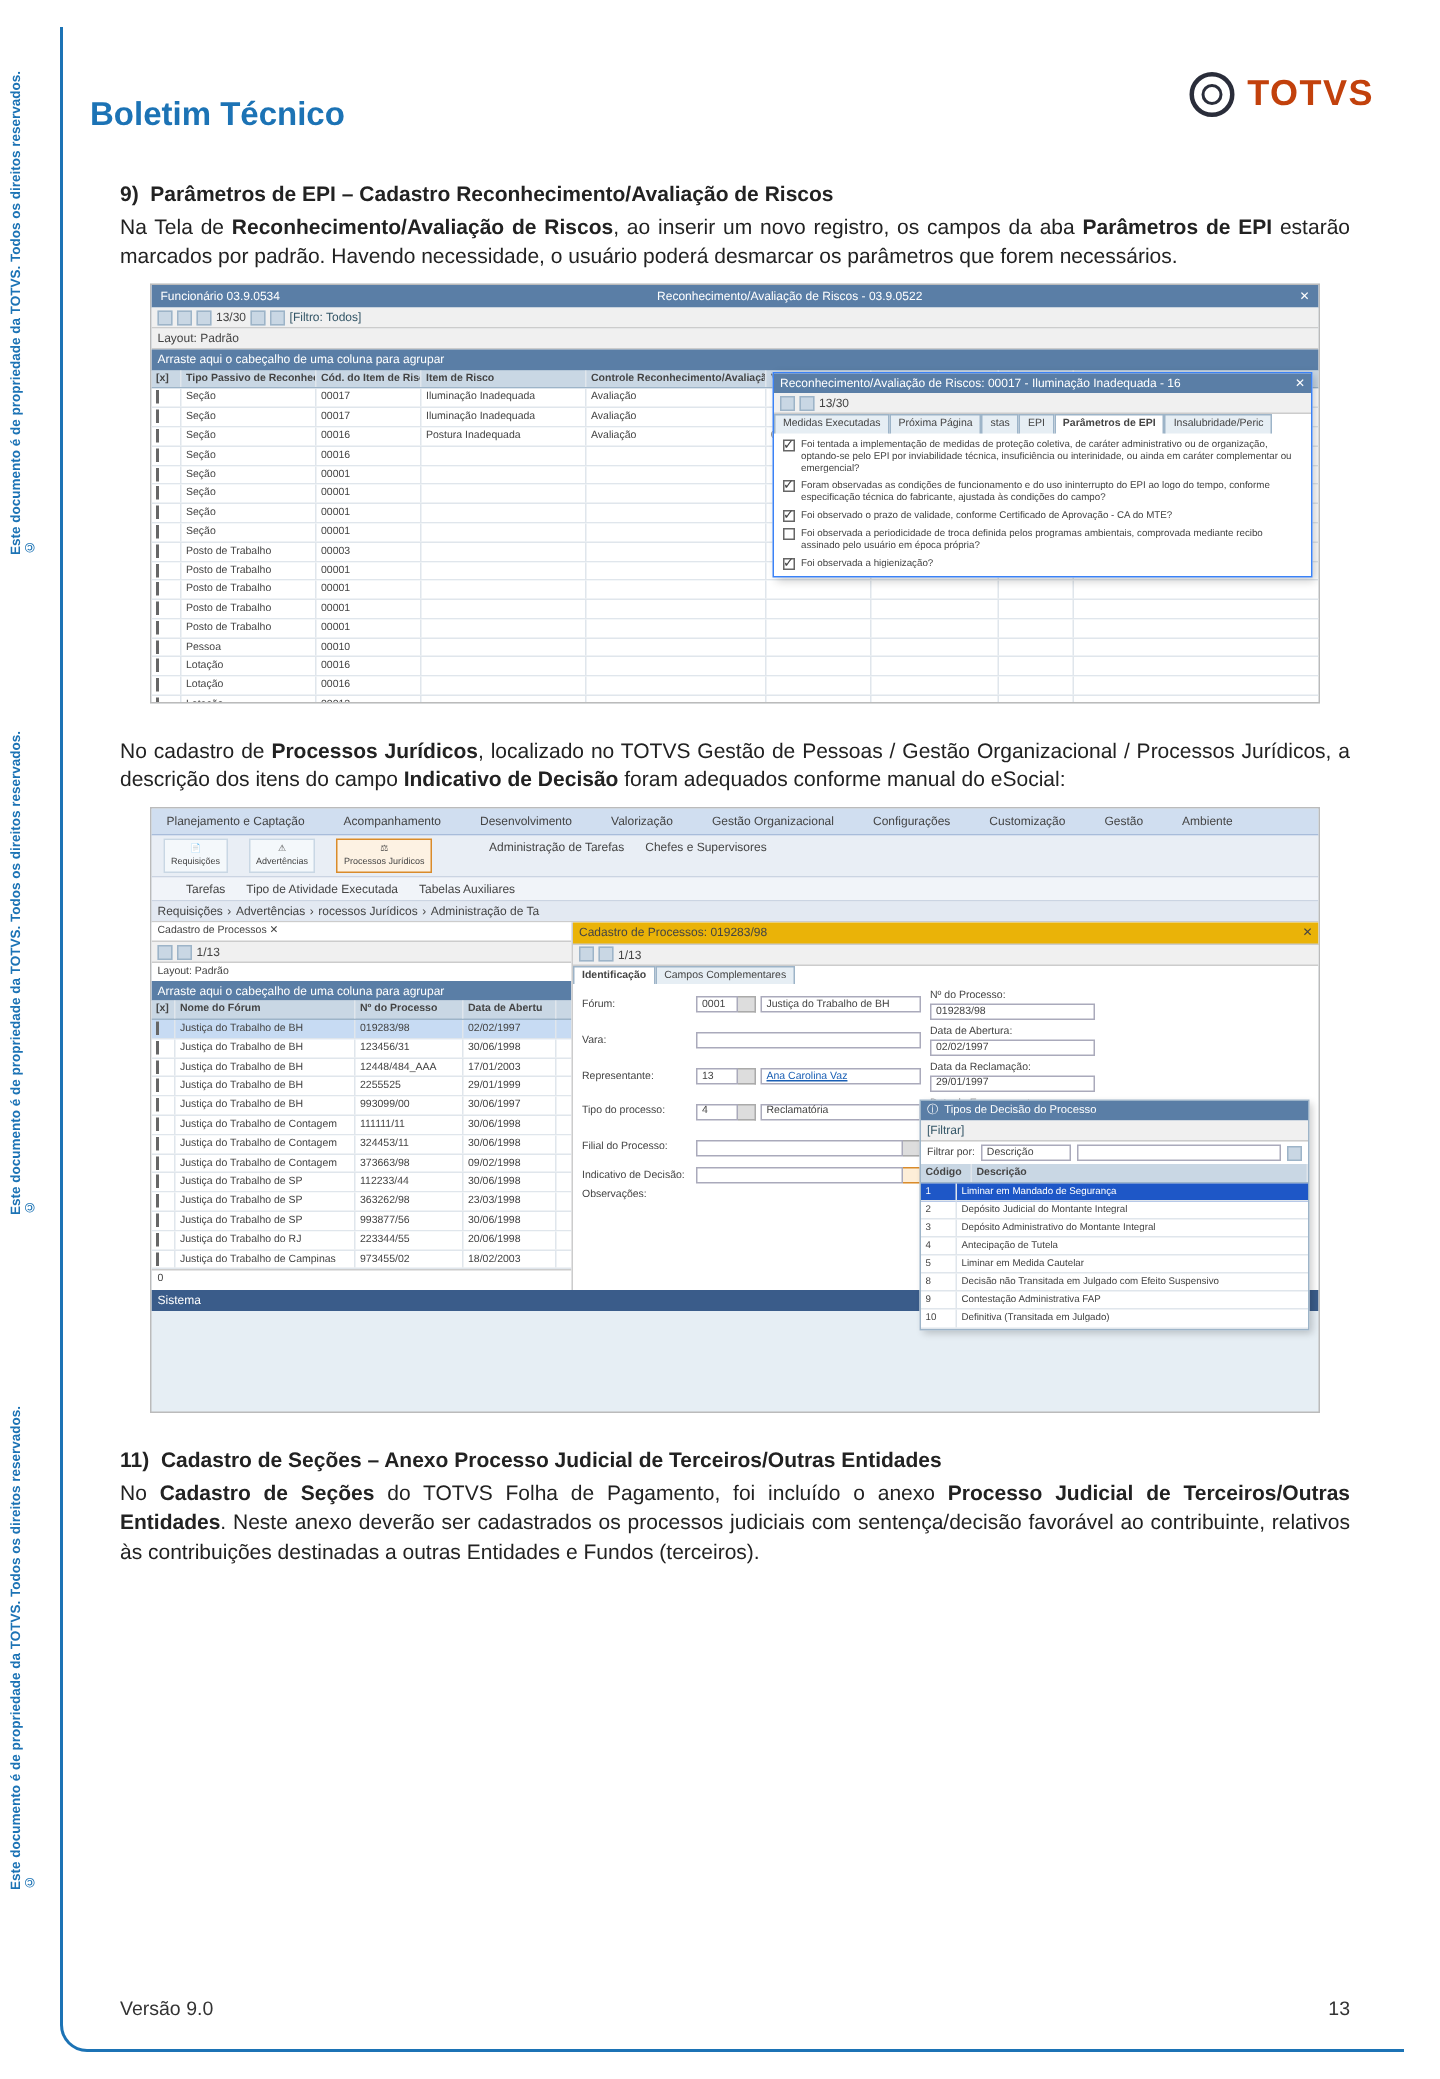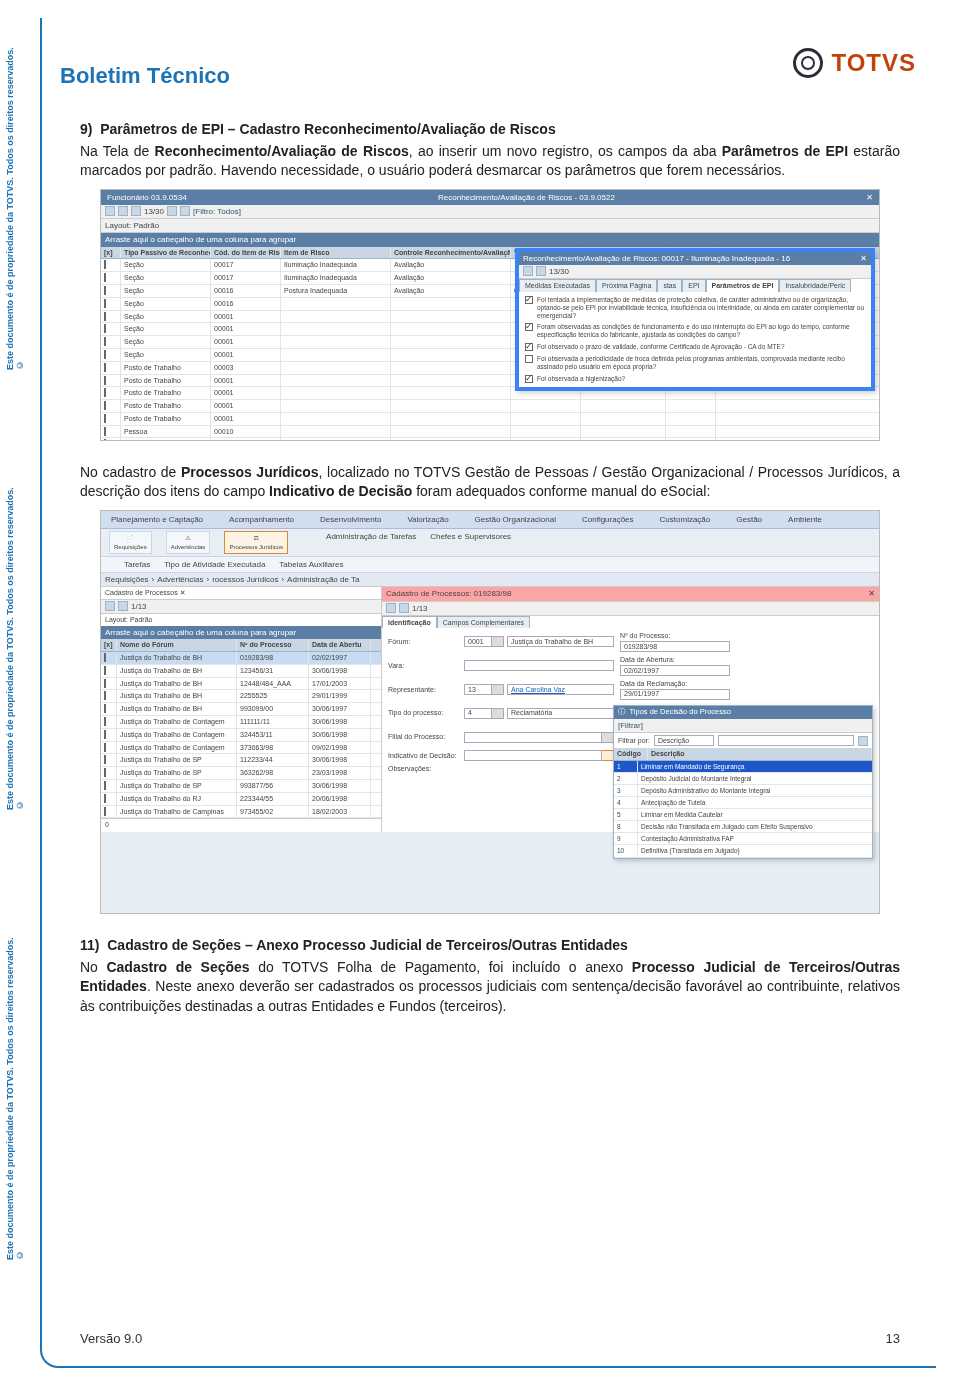--- a/index.html
+++ b/index.html
@@ -63,36 +63,36 @@
     overflow: hidden;
     position: relative;
   }
   .ss-titlebar {
     background: #5a7ea6; color: #fff;
     padding: 2px 6px; font-size: 8px;
     display: flex; justify-content: space-between;
   }
   .ss-toolbar {
     background: #f0f0f0; padding: 1px 4px;
-    display: flex; gap: 3px; 
+    display: flex; gap: 3px; align-items: center;
     border-bottom: 1px solid #ccc;
   }
   .ss-ico { width: 10px; height: 10px; background: #c9d7e4; border: 1px solid #9db4c8; }
   .ss-gridhead {
     background: #c9d7e4; display: flex; font-size: 7px; font-weight: bold;
     border-bottom: 1px solid #9db4c8;
   }
   .ss-row { background: #fff; display: flex; font-size: 7px; border-bottom: 1px solid #e0e6ec; }
   .ss-cell { padding: 1px 3px; border-right: 1px solid #e0e6ec; overflow: hidden; white-space: nowrap; }
   
   .s1c0{width:20px;} .s1c1{width:90px;} .s1c2{width:70px;} .s1c3{width:110px;}
   .s1c4{width:120px;} .s1c5{width:70px;} .s1c6{width:85px;} .s1c7{width:50px;}
   .ss-inset {
     position: absolute; right: 4px; top: 58px;
-    width: 360px; background: #fff; border: 4px solid #3b82f6;
+    width: 360px; background: #fff; border: 1px solid #3b82f6;
     box-shadow: 2px 2px 6px rgba(0,0,0,.2);
   }
   .ss-inset-title { background: #5a7ea6; color: #fff; padding: 1px 4px; display: flex; justify-content: space-between;}
   .ss-tabs { display: flex; gap: 0; font-size: 7px; }
   .ss-tab { border: 1px solid #9db4c8; border-bottom: none; padding: 1px 5px; background: #e6eef4; }
   .ss-tab.act { background: #fff; font-weight: bold; }
   .ss-check { display: flex; gap: 4px; align-items: flex-start; padding: 2px 6px; font-size: 6.5px; line-height: 1.2; }
   .ss-cb { width: 8px; height: 8px; border: 1px solid #666; background: #fff; flex: none; position: relative;}
   .ss-cb.ck::after{content:"✓"; position:absolute; left:-1px; top:-3px; font-size:9px;}
   
@@ -139,21 +139,21 @@
 
 <div class="content">
 
   <h3>
     <span>9)</span>&nbsp;&nbsp;<span>Parâmetros de EPI – Cadastro Reconhecimento/Avaliação de Riscos</span>
   </h3>
   <p>
     <span>Na Tela de </span><b>Reconhecimento/Avaliação de Riscos</b><span>, ao inserir um novo registro, os campos da aba </span><b>Parâmetros de EPI</b><span> estarão marcados por padrão. Havendo necessidade, o usuário poderá desmarcar os parâmetros que forem necessários.</span>
   </p>
 
-  <div class="screenshot" style="height:252px;">
+  <div class="screenshot" style="height:280px;">
     <div class="ss-titlebar">
       <span>Funcionário 03.9.0534</span>
       <span>Reconhecimento/Avaliação de Riscos - 03.9.0522</span>
       <span>✕</span>
     </div>
     <div class="ss-toolbar">
       <span class="ss-ico"></span>
       <span class="ss-ico"></span>
       <span class="ss-ico"></span>
       <span>13/30</span>
@@ -534,21 +534,21 @@
               <span class="ss-cell s2c0"><span class="ss-cb"></span></span>
               <span class="ss-cell s2c1">Justiça do Trabalho de Campinas</span>
               <span class="ss-cell s2c2">973455/02</span>
               <span class="ss-cell s2c3">18/02/2003</span>
             </div>
           </div>
         <div style="height:14px;border-top:1px solid #ccc;padding:1px 4px;font-size:7px;">0</div>
       </div>
 
       <div class="ss2-right">
-        <div class="ss-toolbar" style="background:#fca5a5;gap:44px;">
+        <div class="ss-toolbar" style="background:#eab308;gap:44px;">
           <span>Cadastro de Processos: 019283/98</span>
           <span style="margin-left:auto">✕</span>
         </div>
         <div class="ss-toolbar">
           <span class="ss-ico"></span>
           <span class="ss-ico"></span>
           <span>1/13</span>
         </div>
         <div class="ss-tabs">
           <span class="ss-tab act">Identificação</span>
@@ -648,20 +648,21 @@
                 <span class="ss2-pc1">Contestação Administrativa FAP</span>
               </div>
               <div class="ss2-popup-row">
                 <span class="ss2-pc0">10</span>
                 <span class="ss2-pc1">Definitiva (Transitada em Julgado)</span>
               </div>
             </div>
         </div>
       </div>
     </div>
+    <div class="crumb" style="background:#3a5c8a;">Sistema</div>
   </div>
 
   <h3>
     <span>11)</span>&nbsp;&nbsp;<span>Cadastro de Seções – Anexo Processo Judicial de Terceiros/Outras Entidades</span>
   </h3>
   <p>
     <span>No </span><b>Cadastro de Seções</b><span> do TOTVS Folha de Pagamento, foi incluído o anexo </span><b>Processo Judicial de Terceiros/Outras Entidades</b><span>. Neste anexo deverão ser cadastrados os processos judiciais com sentença/decisão favorável ao contribuinte, relativos às contribuições destinadas a outras Entidades e Fundos (terceiros).</span>
   </p>
 
 </div>

